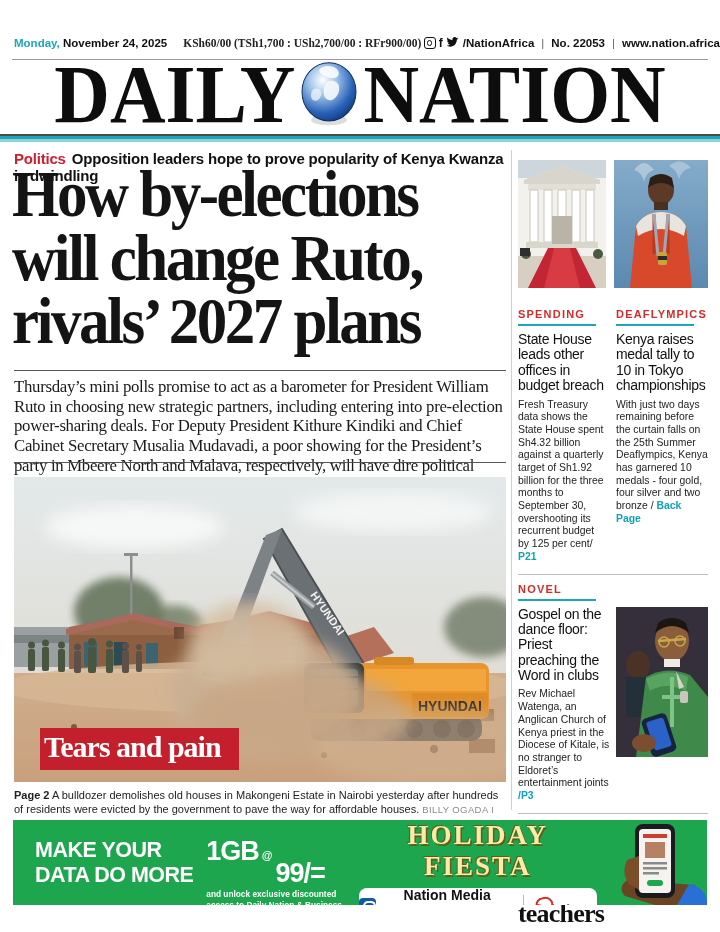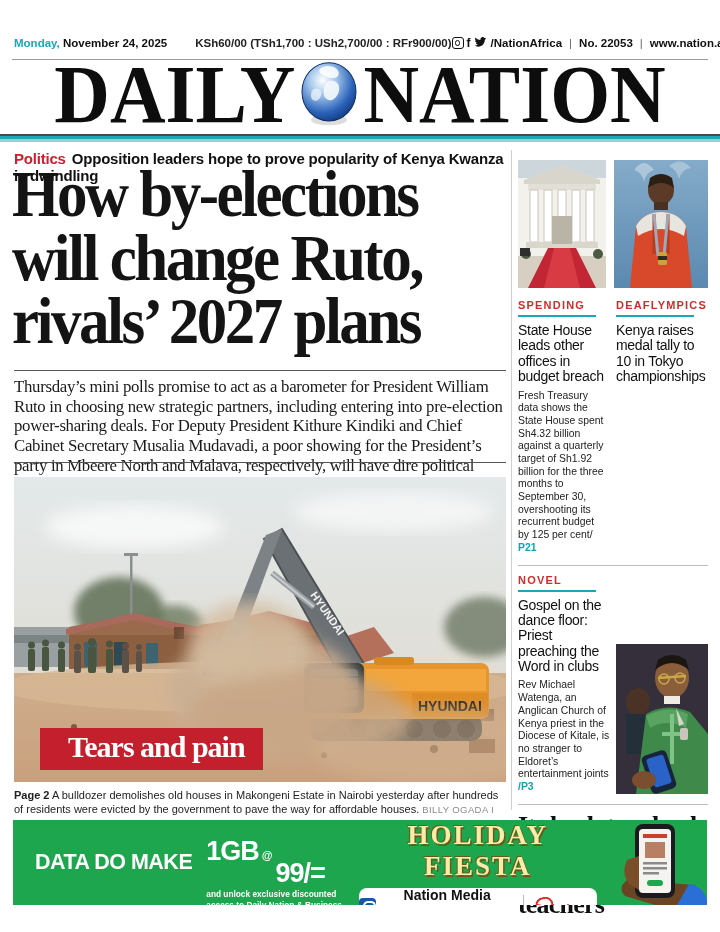--- a/index.html
+++ b/index.html
@@ -2,21 +2,21 @@
 <html><head>
 <meta charset="utf-8">
 <style>
   html,body{margin:0;padding:0;background:#e9e9e9;}
   .page{position:relative;width:720px;height:932px;background:#fff;margin:0 auto;overflow:hidden;
         font-family:"Liberation Sans",sans-serif;color:#111;}
   
   .topbar{position:absolute;top:36px;left:14px;right:0;display:flex;align-items:center;
           font-size:11.5px;font-weight:bold;white-space:nowrap;}
   .topbar .day{color:#1ba7b8;}
-  .topbar .price{margin-left:28px;font-weight:bold;color:#222;}
+  .topbar .price{margin-left:16px;font-weight:bold;color:#222;font-family:Liberation Serif, serif;}
   .topbar .right{margin-left:auto;display:flex;align-items:center;gap:4px;}
   .soc{display:inline-flex;align-items:center;gap:3px;}
   .ig{width:10px;height:10px;border:1.6px solid #111;border-radius:3px;position:relative;display:inline-block;}
   .ig::after{content:"";position:absolute;left:2px;top:2px;width:3.5px;height:3.5px;border:1.3px solid #111;border-radius:50%;}
   .fb{font-weight:900;font-size:12px;}
   .tw{display:inline-block;}
   .sep{color:#666;font-weight:normal;margin:0 3px;}
   .topbar-rule{position:absolute;top:59px;left:12px;right:12px;height:1px;background:#9a9a9a;}
   
   .masthead{position:absolute;top:57px;left:0;right:0;height:74px;display:flex;align-items:center;justify-content:center;
@@ -35,40 +35,40 @@
             transform:scale(1,1.06);transform-origin:top left;}
   .rule{position:absolute;left:14px;width:492px;height:1px;background:#555;}
   .rule.r1{top:370px;}
   .rule.r2{top:462px;}
   .deck{position:absolute;top:377px;left:14px;width:494px;
         font-family:"Liberation Serif","DejaVu Serif",serif;font-size:16.8px;line-height:1.17;color:#1a1a1a;letter-spacing:-.3px;}
   .deck b{font-weight:900;}
   
   .photo{position:absolute;top:477px;left:14px;width:492px;height:305px;overflow:hidden;background:#d8cfc4;}
   .photo svg{display:block;}
-  .overlay-box{position:absolute;left:26px;bottom:12px;background:#c41f2d;color:#fff;padding:2px 18px 6px 28px;
+  .overlay-box{position:absolute;left:26px;bottom:12px;background:#c41f2d;color:#fff;padding:2px 18px 6px 4px;
                font-family:"Liberation Serif","DejaVu Serif",serif;font-weight:bold;font-size:30px;letter-spacing:-1px;}
   .caption{position:absolute;top:788px;left:14px;width:494px;font-size:11px;line-height:1.3;color:#222;}
   .caption .credit{color:#8a8a8a;font-size:9.5px;letter-spacing:.4px;}
   
   .rightcol{position:absolute;top:160px;left:518px;width:190px;}
   .vdivider{position:absolute;top:150px;left:511px;width:1px;height:660px;background:#cfcfcf;}
   .thumbs{display:flex;gap:8px;}
   .thumb{height:128px;overflow:hidden;}
   .thumb.t1{width:88px;}
   .thumb.t2{width:94px;}
-  .mini-row{display:flex;gap:10px;margin-top:11px;}
+  .mini-row{display:flex;gap:10px;margin-top:20px;}
   .mini{width:88px;}
   .mini .label,.novel .label{color:#d02c2c;font-weight:bold;font-size:11px;letter-spacing:1.2px;}
   .tealline{height:2px;background:#1ba7b8;margin:4px 0 6px;width:78px;}
   .mini h3,.novel h3{margin:0 0 5px;font-size:14px;line-height:1.1;letter-spacing:-.3px;font-weight:normal;color:#101010;}
   .mini p,.novel p{margin:0;font-size:10.4px;line-height:1.22;color:#222;}
   .pref{color:#0fa3b5;font-weight:bold;}
   .hr-gray{height:1px;background:#bdbdbd;margin:10px 0 8px;}
-  .novel-flex{display:flex;gap:6px;align-items:flex-end;}
+  .novel-flex{display:flex;gap:6px;}
   .novel-text{width:92px;}
   .novel-photo{width:92px;height:150px;overflow:hidden;}
   .school-title{font-family:"Liberation Serif","DejaVu Serif",serif;font-weight:900;font-size:26px;line-height:1.02;
                 letter-spacing:-.8px;color:#101010;margin:4px 0 10px;}
   
   .ad{position:absolute;top:820px;left:13px;width:694px;height:85px;background:#1ea64e;display:flex;align-items:center;overflow:hidden;}
   .ad-left{width:178px;padding-left:22px;color:#fff;font-weight:900;font-size:21.5px;line-height:1.12;letter-spacing:-.5px;}
   .ad-sub{width:158px;color:#fff;}
   .ad-sub .s1{font-size:8.6px;font-weight:bold;}
   .ad-offer{display:flex;align-items:center;font-weight:900;}
@@ -347,20 +347,21 @@
       <div class="mini">
         <div class="label">SPENDING</div>
         <div class="tealline"></div>
         <h3>State House leads other offices in budget breach</h3>
         <p><span>Fresh Treasury data shows the State House spent Sh4.32 billion against a quarterly target of Sh1.92 billion for the three months to September 30, overshooting its recurrent budget by 125 per cent/ </span><span class="pref">P21</span></p>
       </div>
       <div class="mini" style="width:92px">
         <div class="label">DEAFLYMPICS</div>
         <div class="tealline"></div>
         <h3>Kenya raises medal tally to 10 in Tokyo championships</h3>
+        <p><span>With just two days remaining before the curtain falls on the 25th Summer Deaflympics, Kenya has garnered 10 medals - four gold, four silver and two bronze / </span><span class="pref">Back Page</span></p>
       </div>
     </div>
 
     <div class="hr-gray"></div>
 
     <div class="novel">
       <div class="label">NOVEL</div>
       <div class="tealline"></div>
       <div class="novel-flex">
         <div class="novel-text">
@@ -399,21 +400,22 @@
       <div class="school-title">
         <div>Its back to school for</div>
         <div>30,000 CBE teachers</div>
       </div>
 
     </div>
   </div>
 
   <div class="ad">
     <div class="ad-left">
-      <div>DATA DO MAKE</div>
+      <div>MAKE YOUR</div>
+      <div>DATA DO MORE</div>
     </div>
     <div class="ad-sub">
       <div class="s1">Subscribe to Safaricom’s Daily</div>
       <div class="ad-offer">
         <span class="big">1GB</span>
         <span class="at">@</span>
         <span class="price">99/=</span>
       </div>
       <div class="s2">and unlock exclusive discounted access to Daily Nation &amp; Business Daily ePaper.</div>
     </div>

